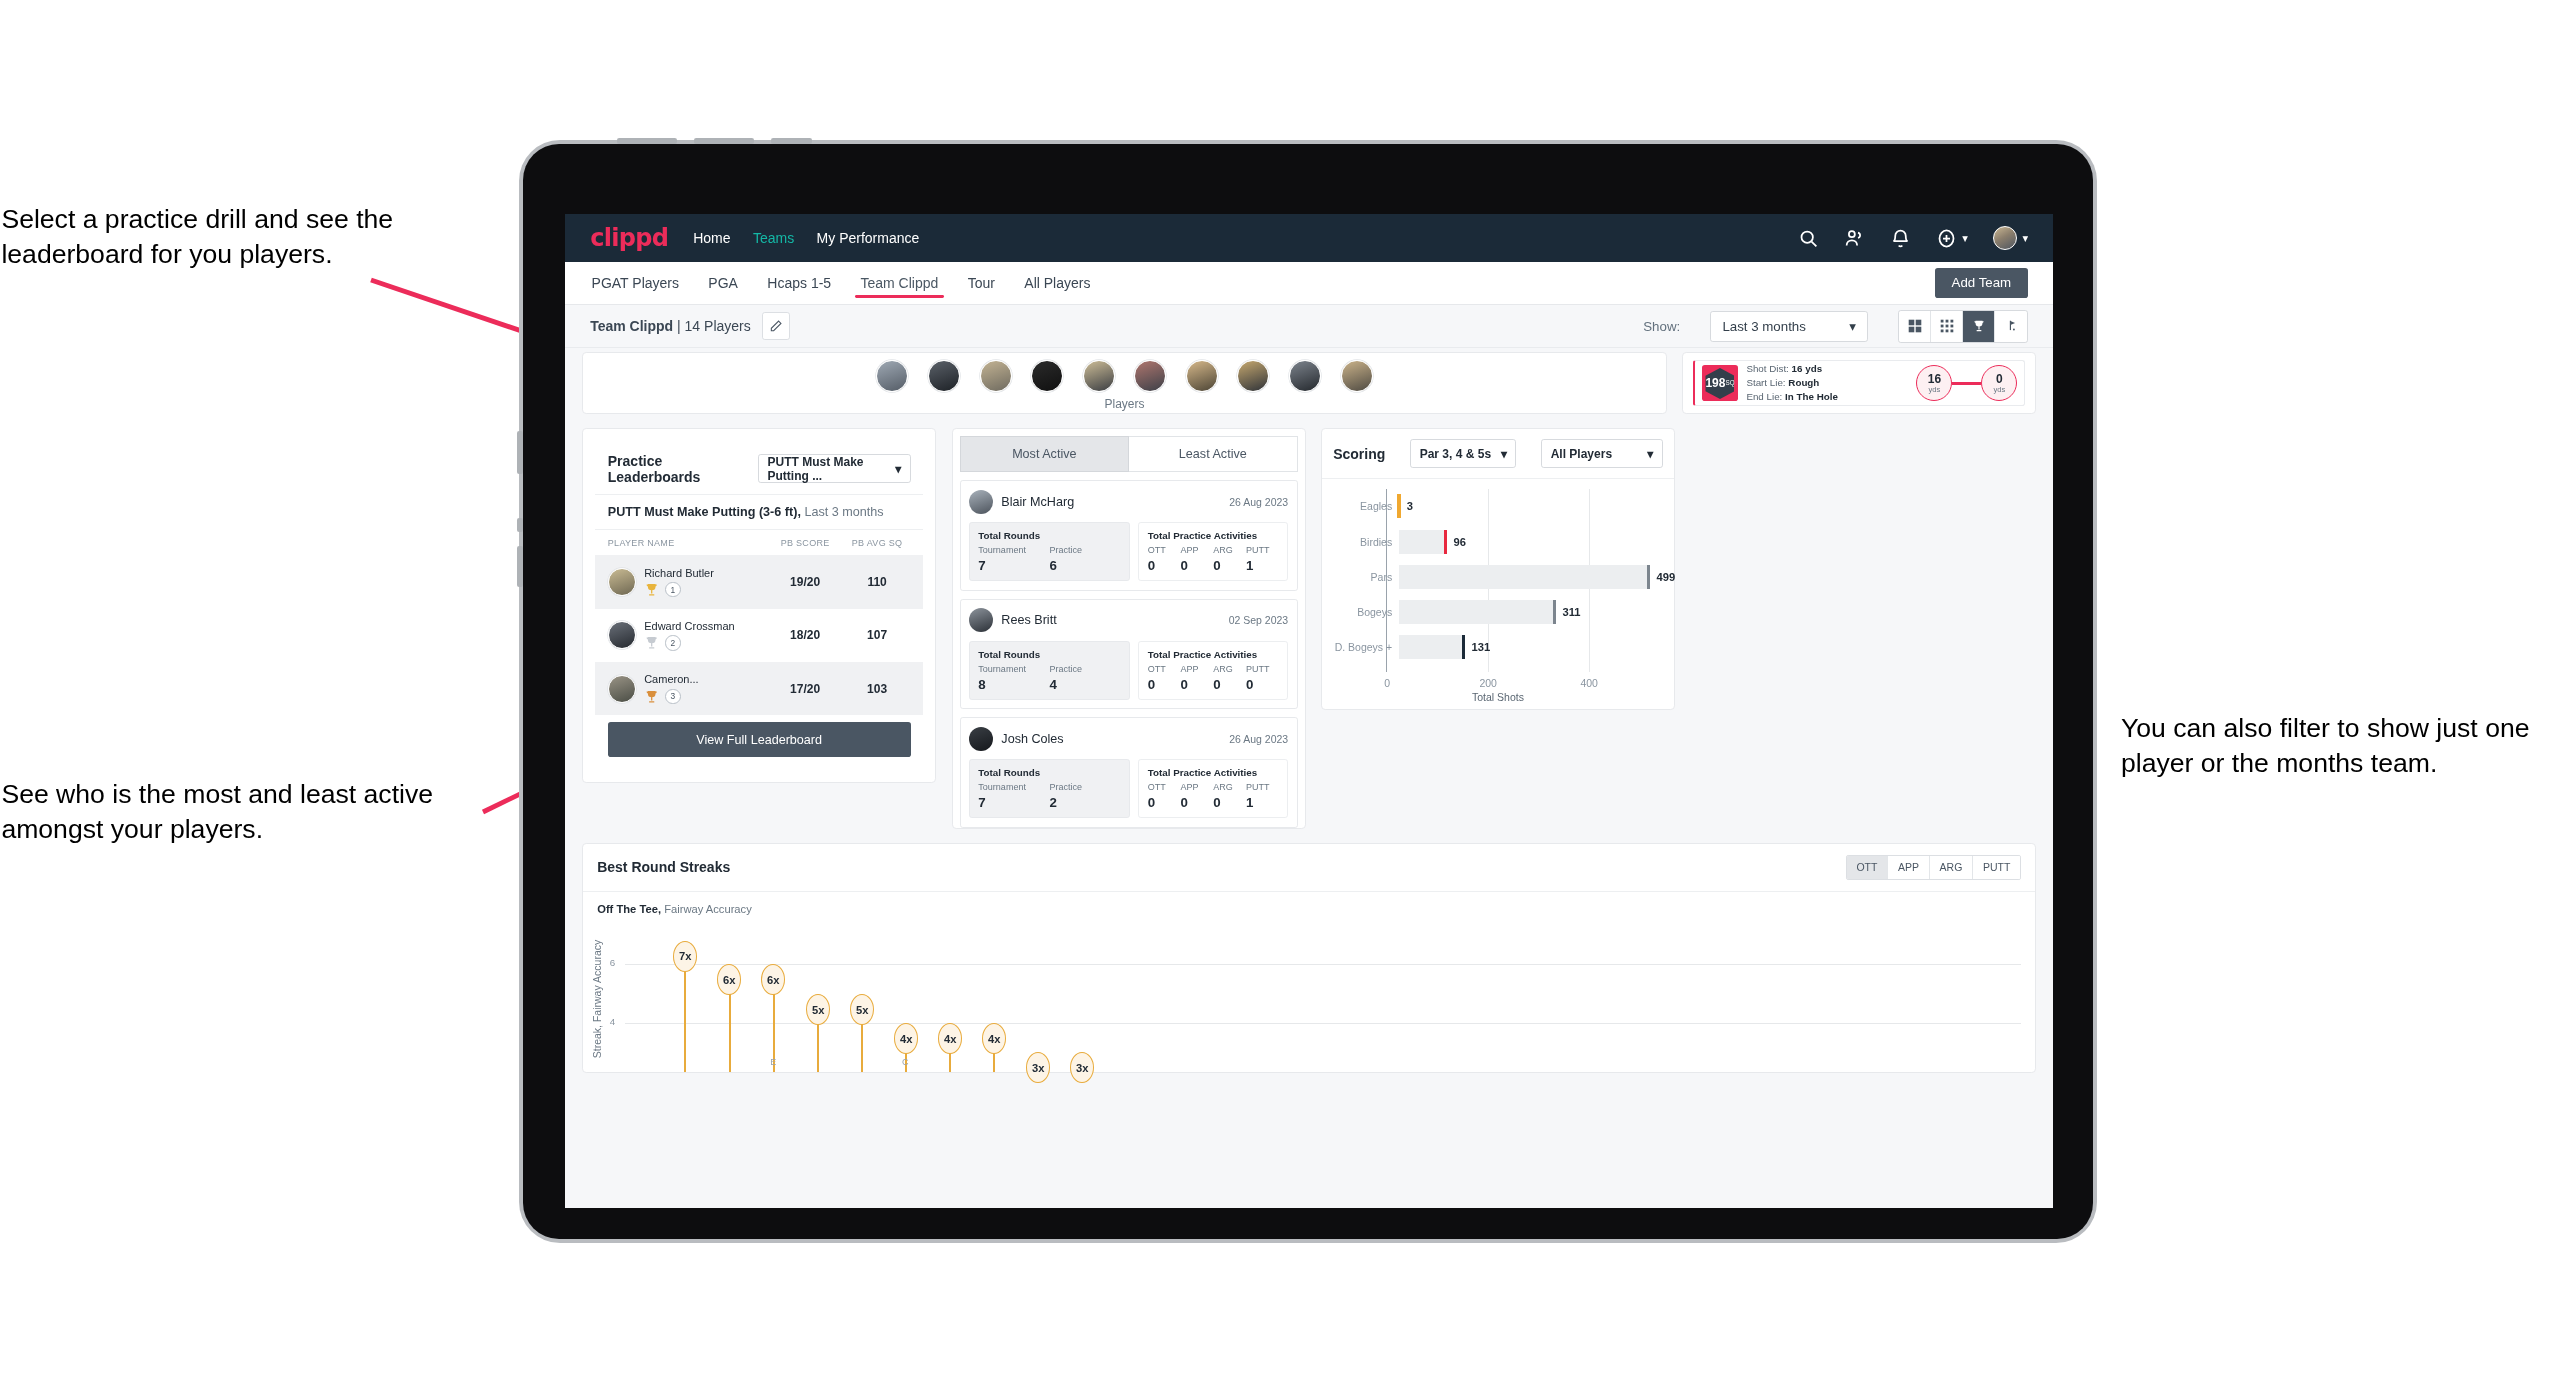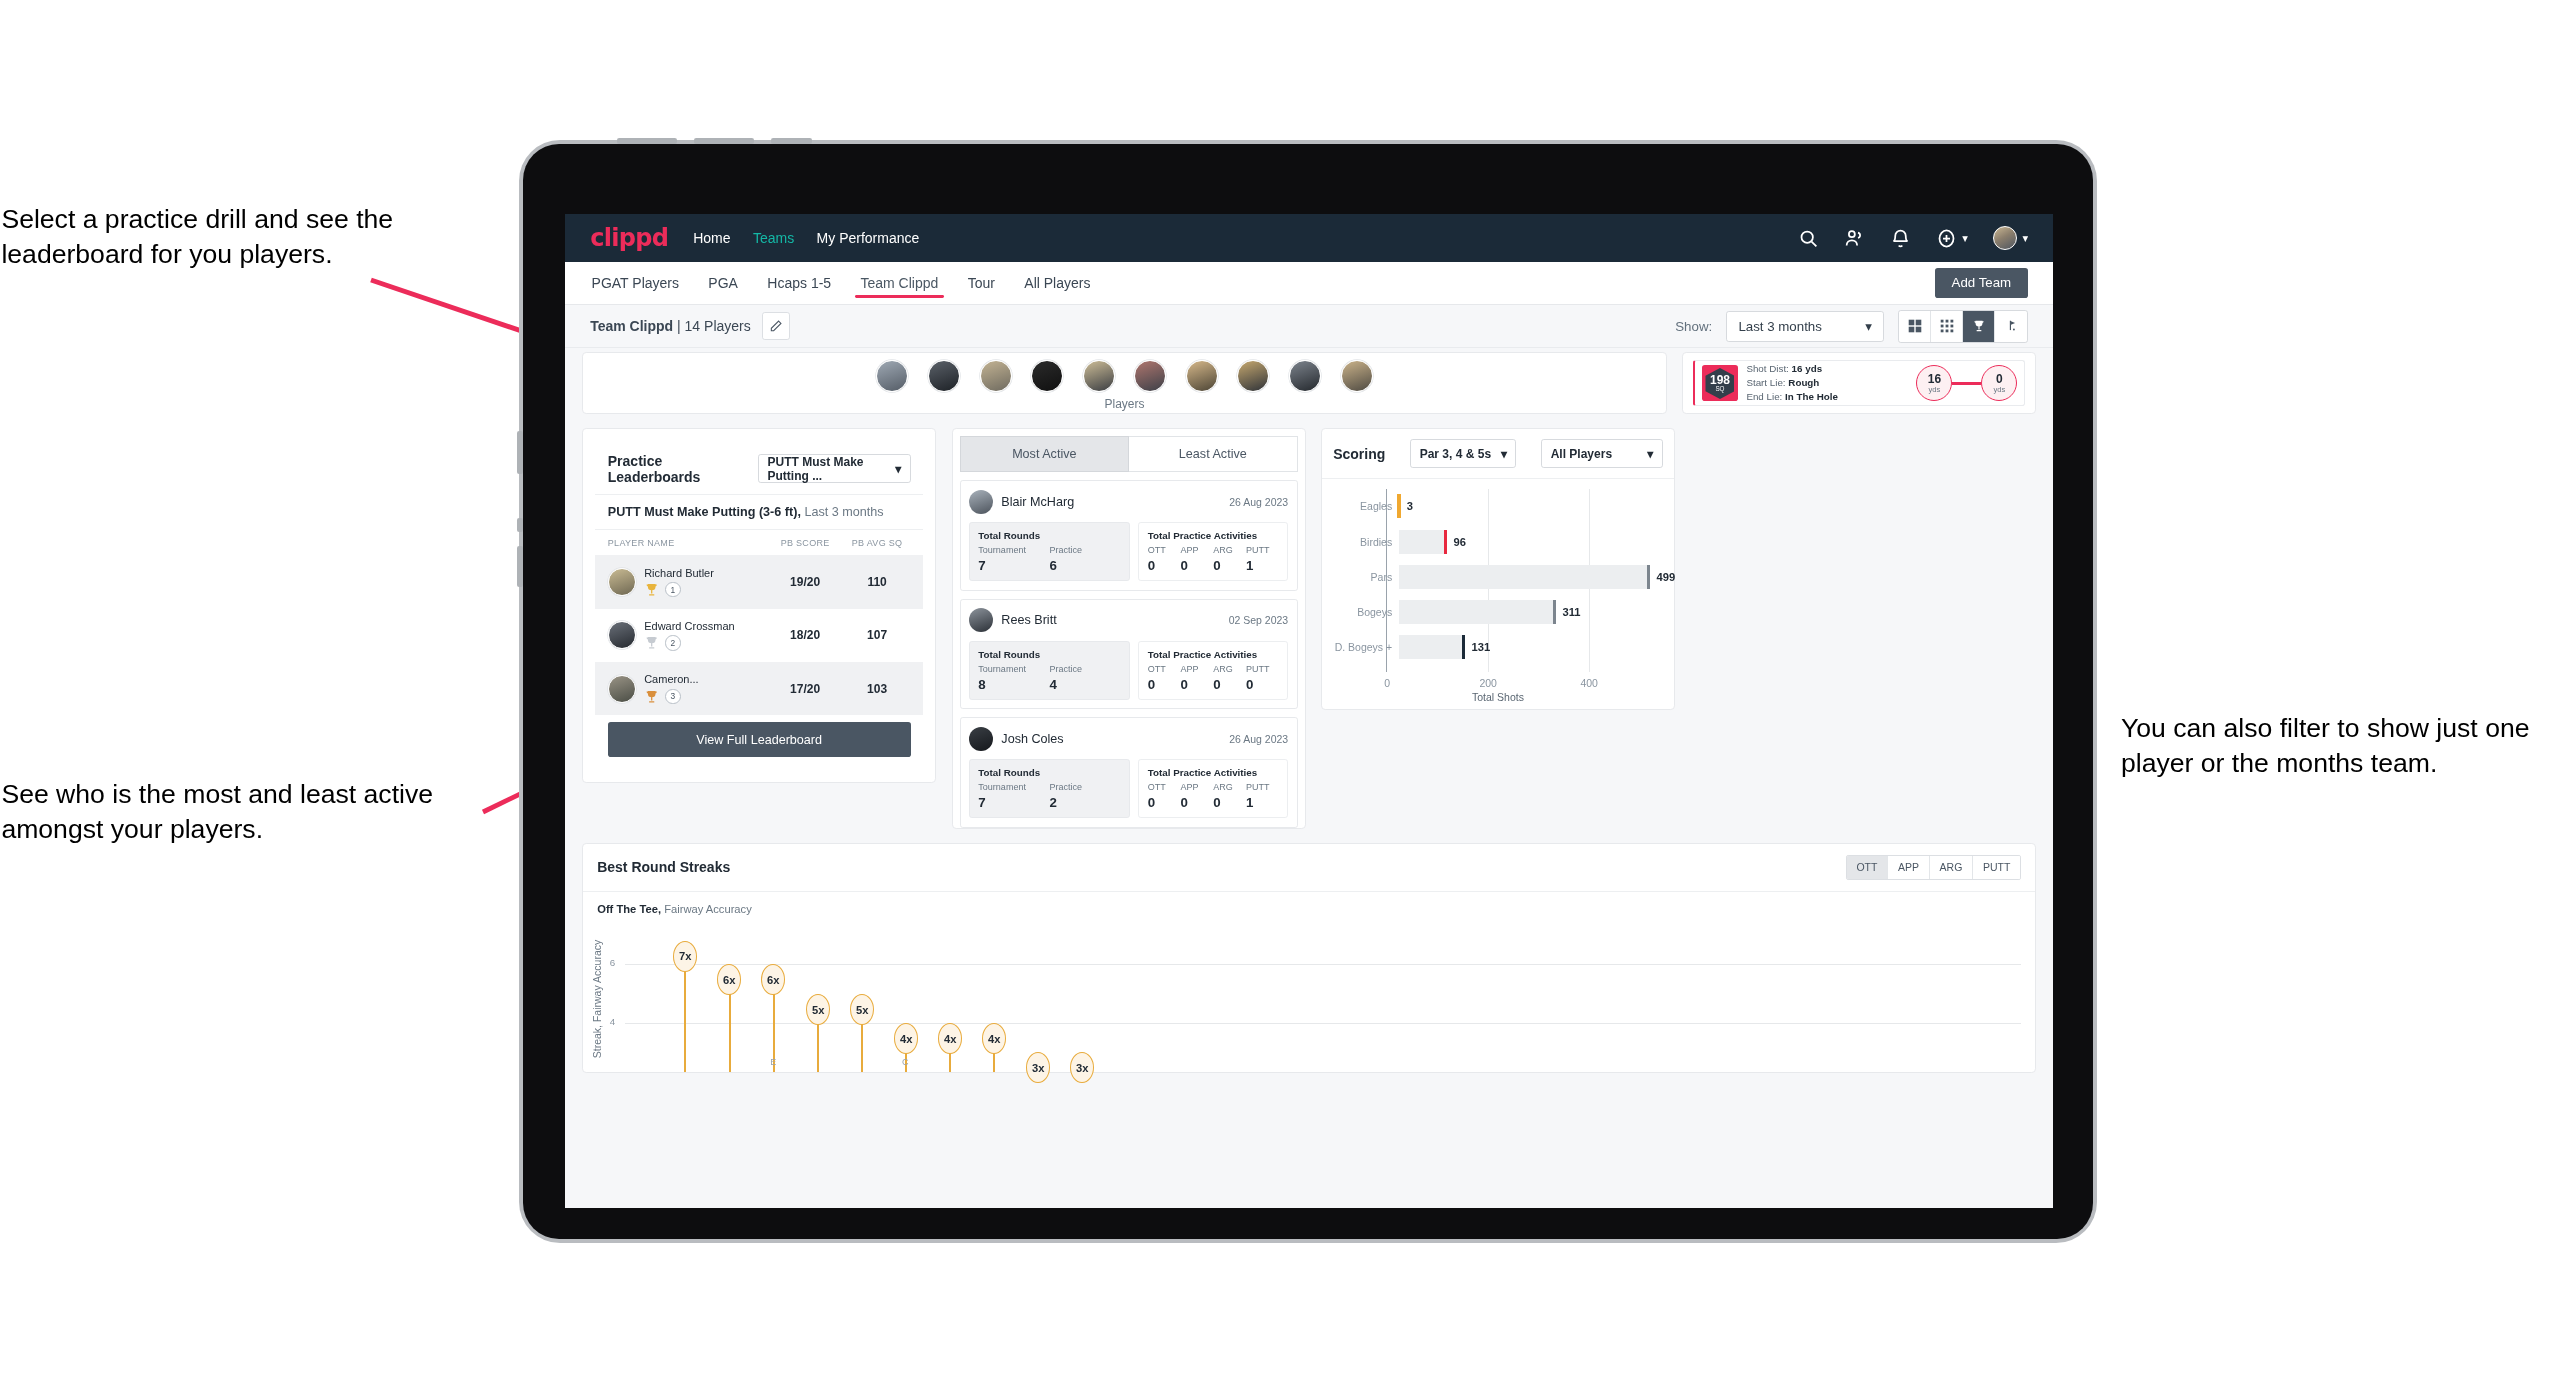--- a/index.html
+++ b/index.html
@@ -107,21 +107,21 @@
     display: flex; align-items: center; padding: 0 25px;
     border-bottom: 0.7px solid #e9ebee;
   }
   .teamlabel { font-size: 14px; color: #3b4754; }
   .teamlabel b { font-weight: 700; }
   .pencil {
     margin-left: 11.2px; width: 28px; height: 28px;
     border: 0.7px solid #dcdfe3; background: #fff; border-radius: 2.8px;
     display: flex; align-items: center; justify-content: center;
   }
-  .subright { margin-left: auto; display: flex; align-items: center; gap: 14px; }
+  .subright { margin-left: auto; display: flex; align-items: center; gap: 30px; }
   .showlbl { font-size: 13.3px; color: #62707d; }
   .selectbox {
     background: #fff; border: 0.7px solid #d7dade; border-radius: 2.8px;
     height: 31px; display: flex; align-items: center;
     padding: 0 11.2px; font-size: 13.3px; color: #333f4b; min-width: 158px;
     justify-content: space-between; gap: 9.8px;
   }
   .viewgroup { display: flex; border: 0.7px solid #d7dade; border-radius: 2.8px; overflow: hidden; background: #fff; }
   .viewbtn {
     width: 32px; height: 31px; display: flex; align-items: center; justify-content: center;
@@ -144,21 +144,21 @@
     border: 0.7px solid #e9ebee; border-left: 2.8px solid #ec2c5a; border-radius: 2.8px;
     height: 46px; width: 100%; display: flex; align-items: center; padding: 0 7px; gap: 8.4px;
   }
   .sq-tile {
     width: 36px; height: 36px; background: #ec2c5a; border-radius: 2.8px;
     display: flex; align-items: center; justify-content: center;
   }
   .hexbadge {
     width: 29px; height: 31px; background: #333f4b; color: #fff;
     clip-path: polygon(50% 0%, 100% 25%, 100% 75%, 50% 100%, 0% 75%, 0% 25%);
-    display: flex; flex-direction: column; align-items: center; justify-content: center;
+    display: flex; flex-direction: row; align-items: center; justify-content: center;
     line-height: 1;
   }
   .hexbadge .n { font-size: 12px; font-weight: 700; }
   .hexbadge .s { font-size: 6.3px; }
   .shotlines { font-size: 9.8px; color: #5a6672; line-height: 1.45; }
   .shotlines b { color: #222b35; }
   .dial { margin-left: auto; display: flex; align-items: center; }
   .dialc {
     width: 36px; height: 36px; border-radius: 50%;
     border: 1.4px solid #ec2c5a; background: #fdf0f2;

